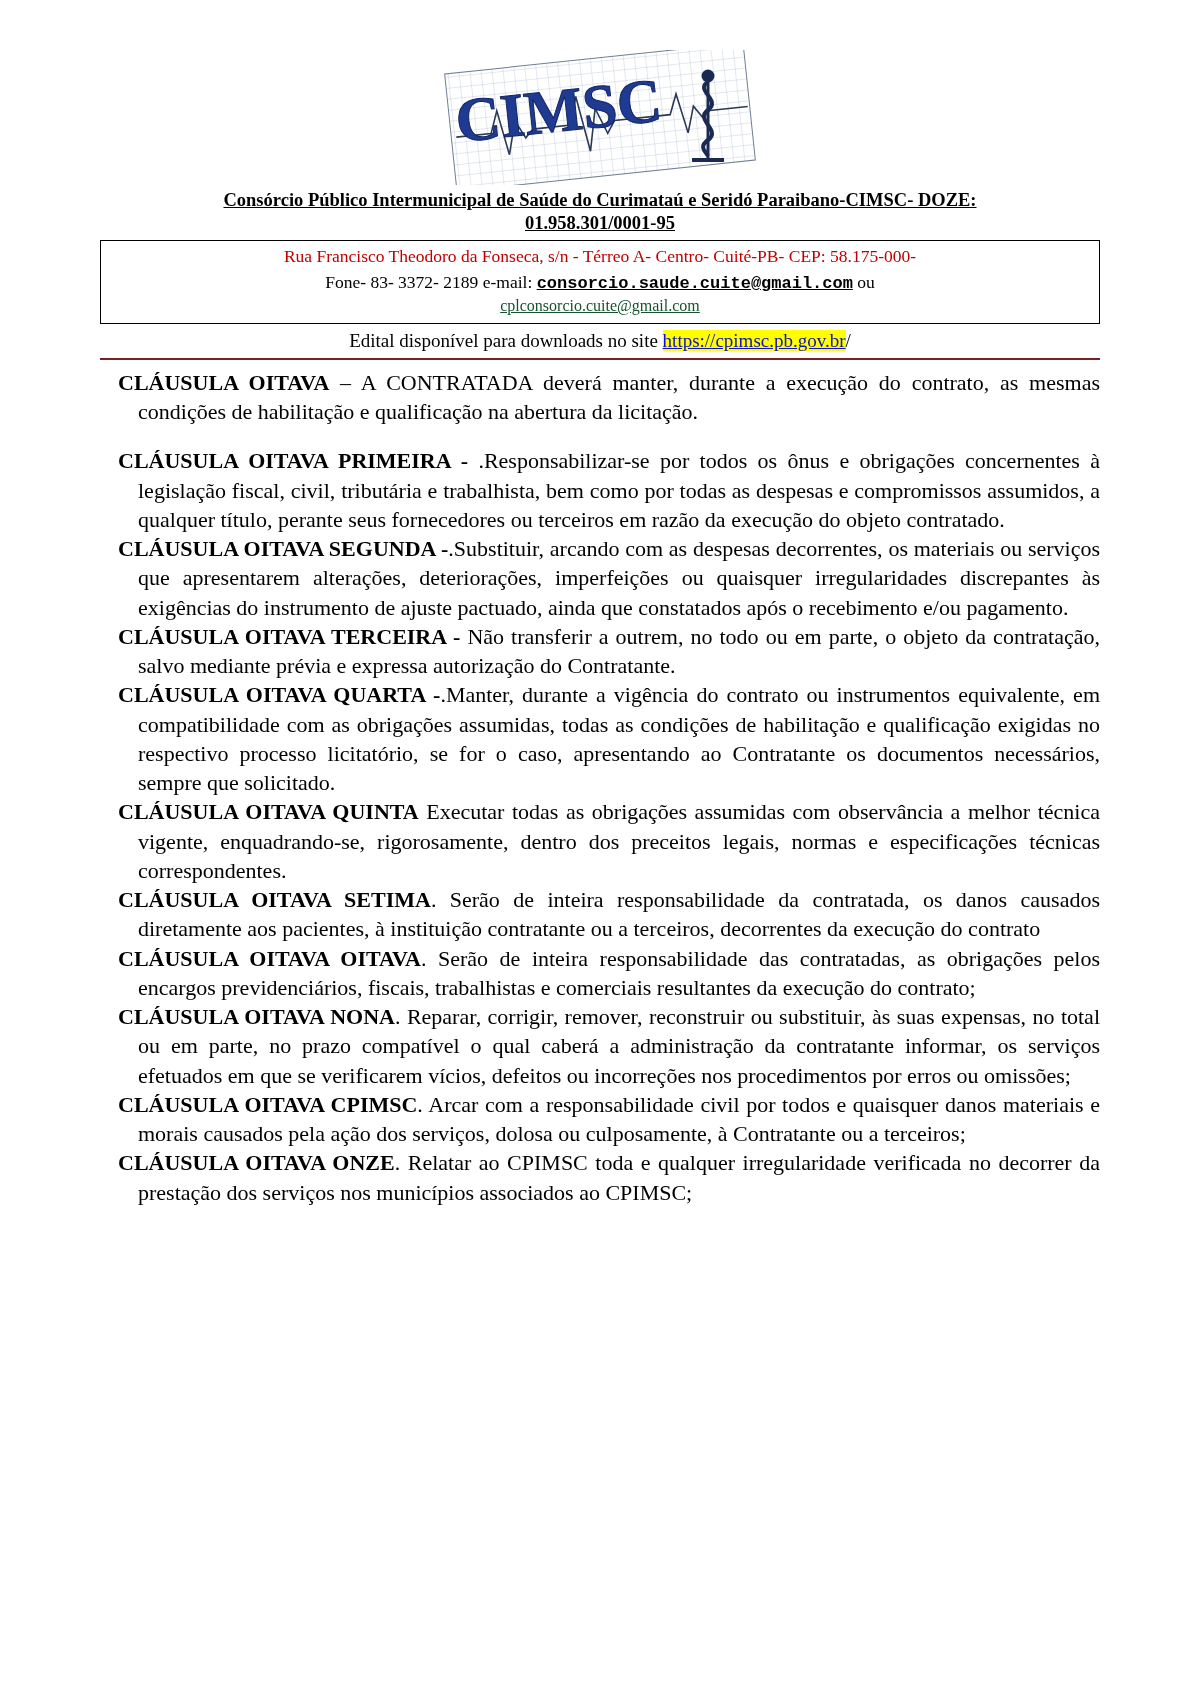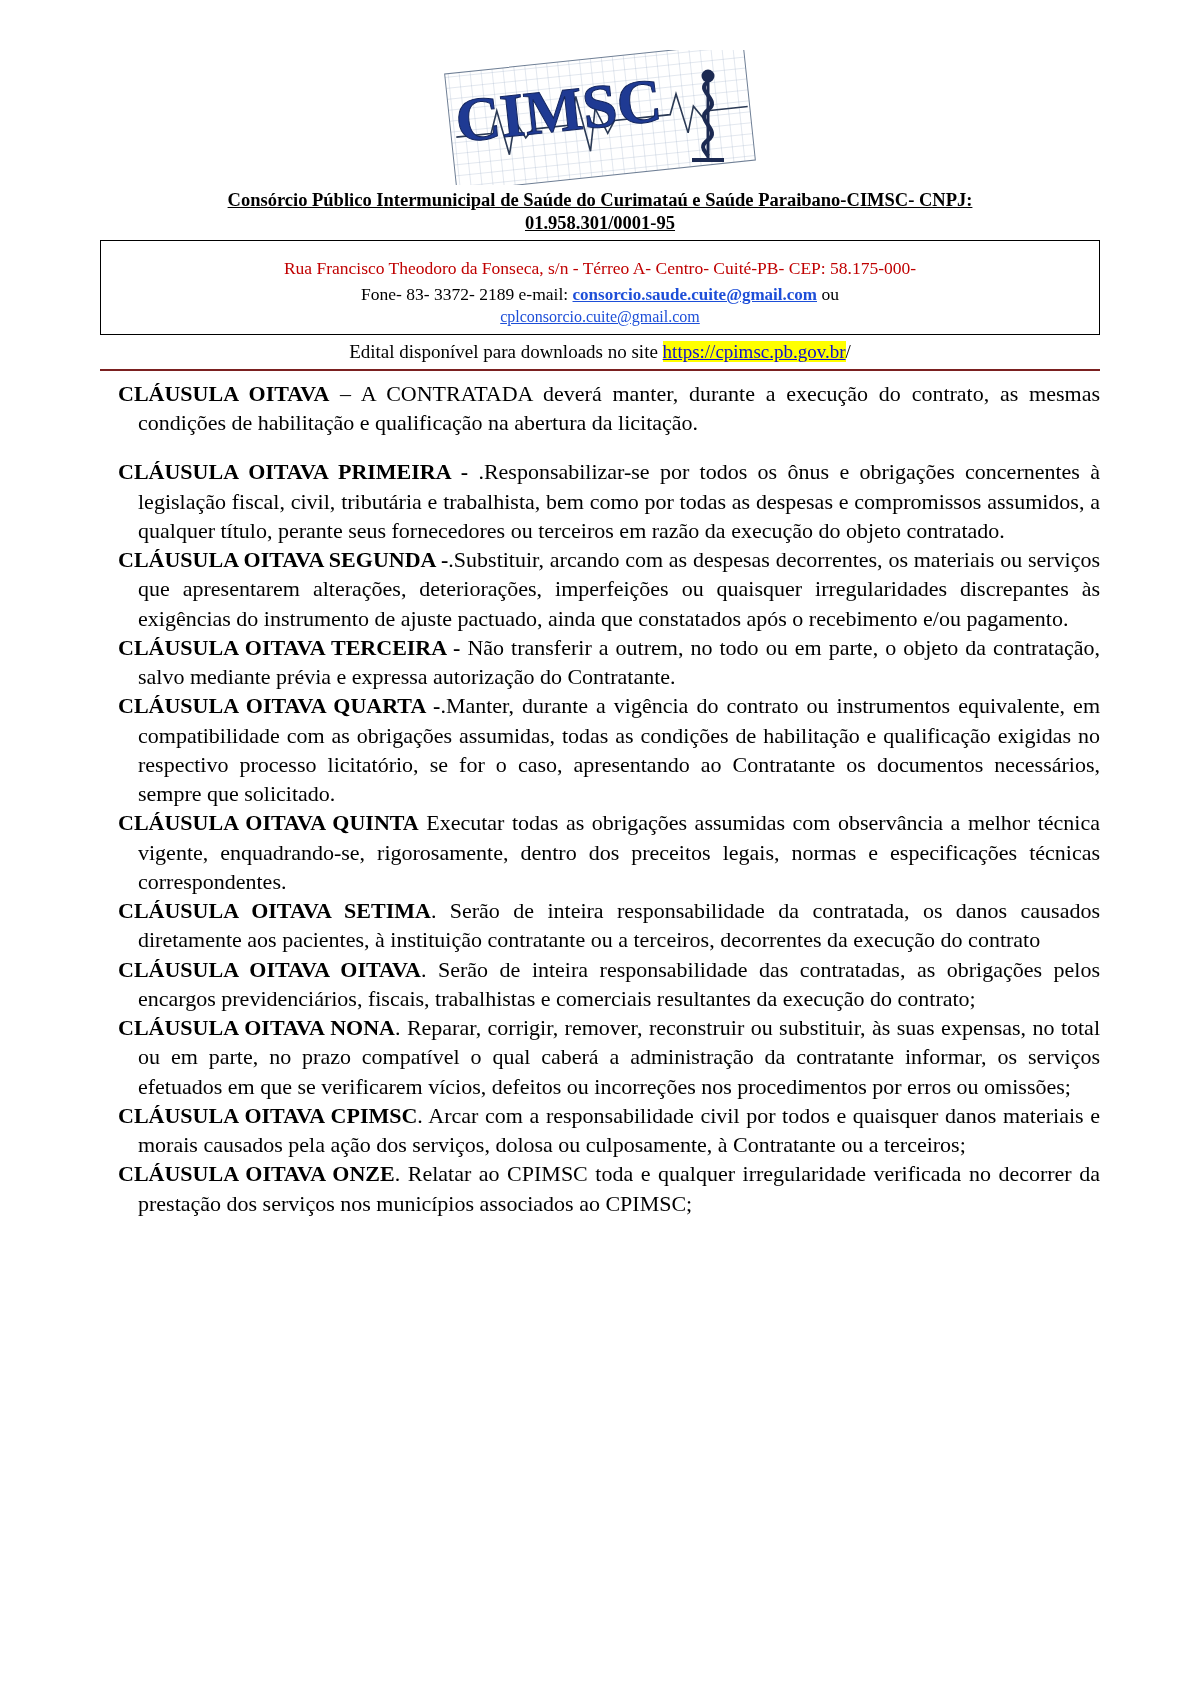--- a/index.html
+++ b/index.html
@@ -42,45 +42,45 @@
     text-align: center;
     font-weight: bold;
     font-size: 18.5px;
     line-height: 1.22;
     text-decoration: underline;
     margin-top: 4px;
   }
   .addr-box {
     border: 1px solid #000;
     margin-top: 6px;
-    padding: 16px 6px 6px 6px;
+    padding: 4px 6px 6px 6px;
     text-align: center;
     line-height: 1.3;
   }
   .addr-line1 {
     color: #c00000;
     font-size: 17.5px;
   }
   .addr-line2 {
     font-size: 17.5px;
     margin-top: 3px;
   }
   .addr-line2 .mail-bold {
-    font-family: Liberation Serif, serif;
+    font-family: Liberation Mono, monospace;
     font-weight: bold;
-    color: #1d4ed8;
+    color: #000000;
     text-decoration: underline;
     font-size: 17px;
   }
   .addr-line3 {
     margin-top: 1px;
     font-size: 16px;
   }
   .addr-line3 a {
-    color: #1d4ed8;
+    color: #14532d;
     text-decoration: underline;
   }
   .site-line {
     text-align: center;
     font-size: 19px;
     margin-top: 6px;
     padding-bottom: 4px;
   }
   .site-line .hl {
     background: #ffff00;
@@ -133,21 +133,21 @@
           <path d="M36,14 C22,22 50,32 36,42 C22,52 50,62 36,72 C26,79 34,84 36,88" stroke-width="4"></path>
           <circle cx="36" cy="8" r="5" fill="#1c2a52"></circle>
           <path d="M20,92 L52,92" stroke-width="4"></path>
         </g>
         <text x="38" y="92" font-family="Liberation Serif, serif" font-size="62" font-weight="bold" fill="#1f3a93" stroke="#12245c" stroke-width="1" transform="rotate(-6 38 92)">CIMSC</text>
       </svg>
     </div>
   </div>
 
   <div class="header-title">
-    <div>Consórcio Público Intermunicipal de Saúde do Curimataú e Saúde Paraibano-CIMSC- CNPJ:</div>
+    <div>Consórcio Público Intermunicipal de Saúde do Curimataú e Seridó Paraibano-CIMSC- DOZE:</div>
     <div>01.958.301/0001-95</div>
   </div>
 
   <div class="addr-box">
     <div class="addr-line1">Rua Francisco Theodoro da Fonseca, s/n - Térreo A- Centro- Cuité-PB- CEP: 58.175-000-</div>
     <div class="addr-line2">
       <span>Fone- 83- 3372- 2189 e-mail: </span><span class="mail-bold">consorcio.saude.cuite@gmail.com</span><span> ou</span>
     </div>
     <div class="addr-line3">
       <a href="#">cplconsorcio.cuite@gmail.com</a>

